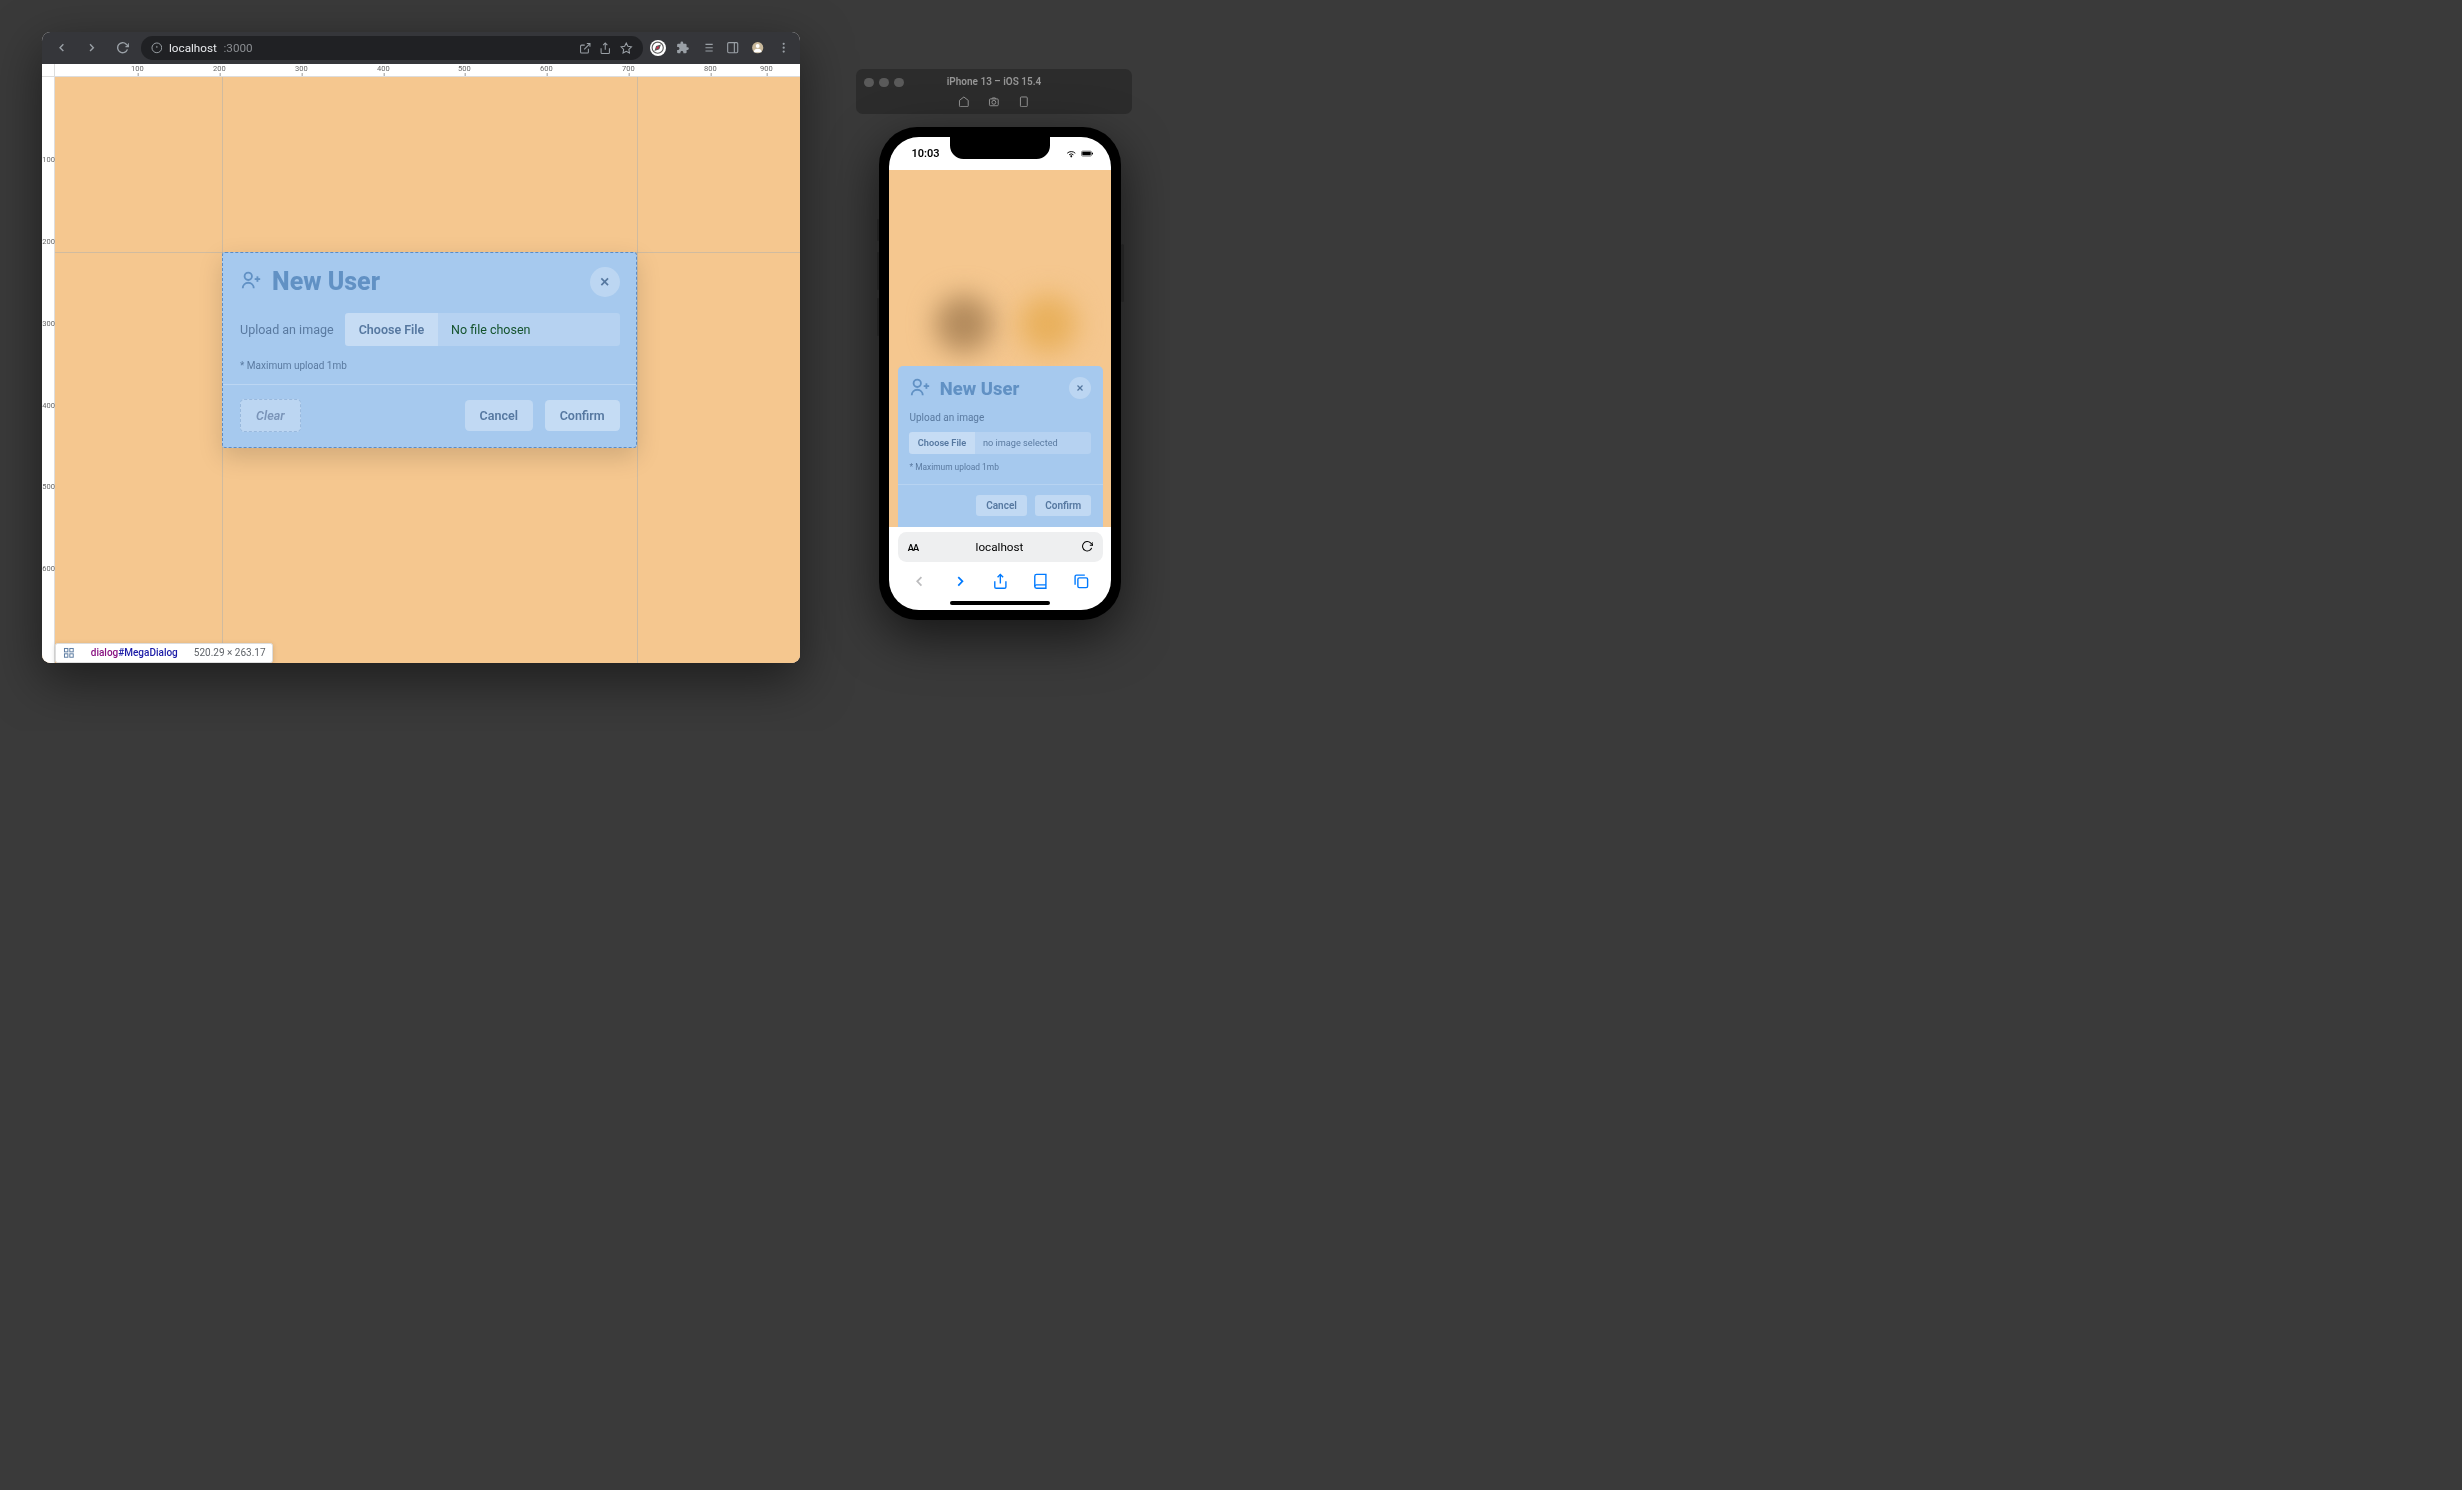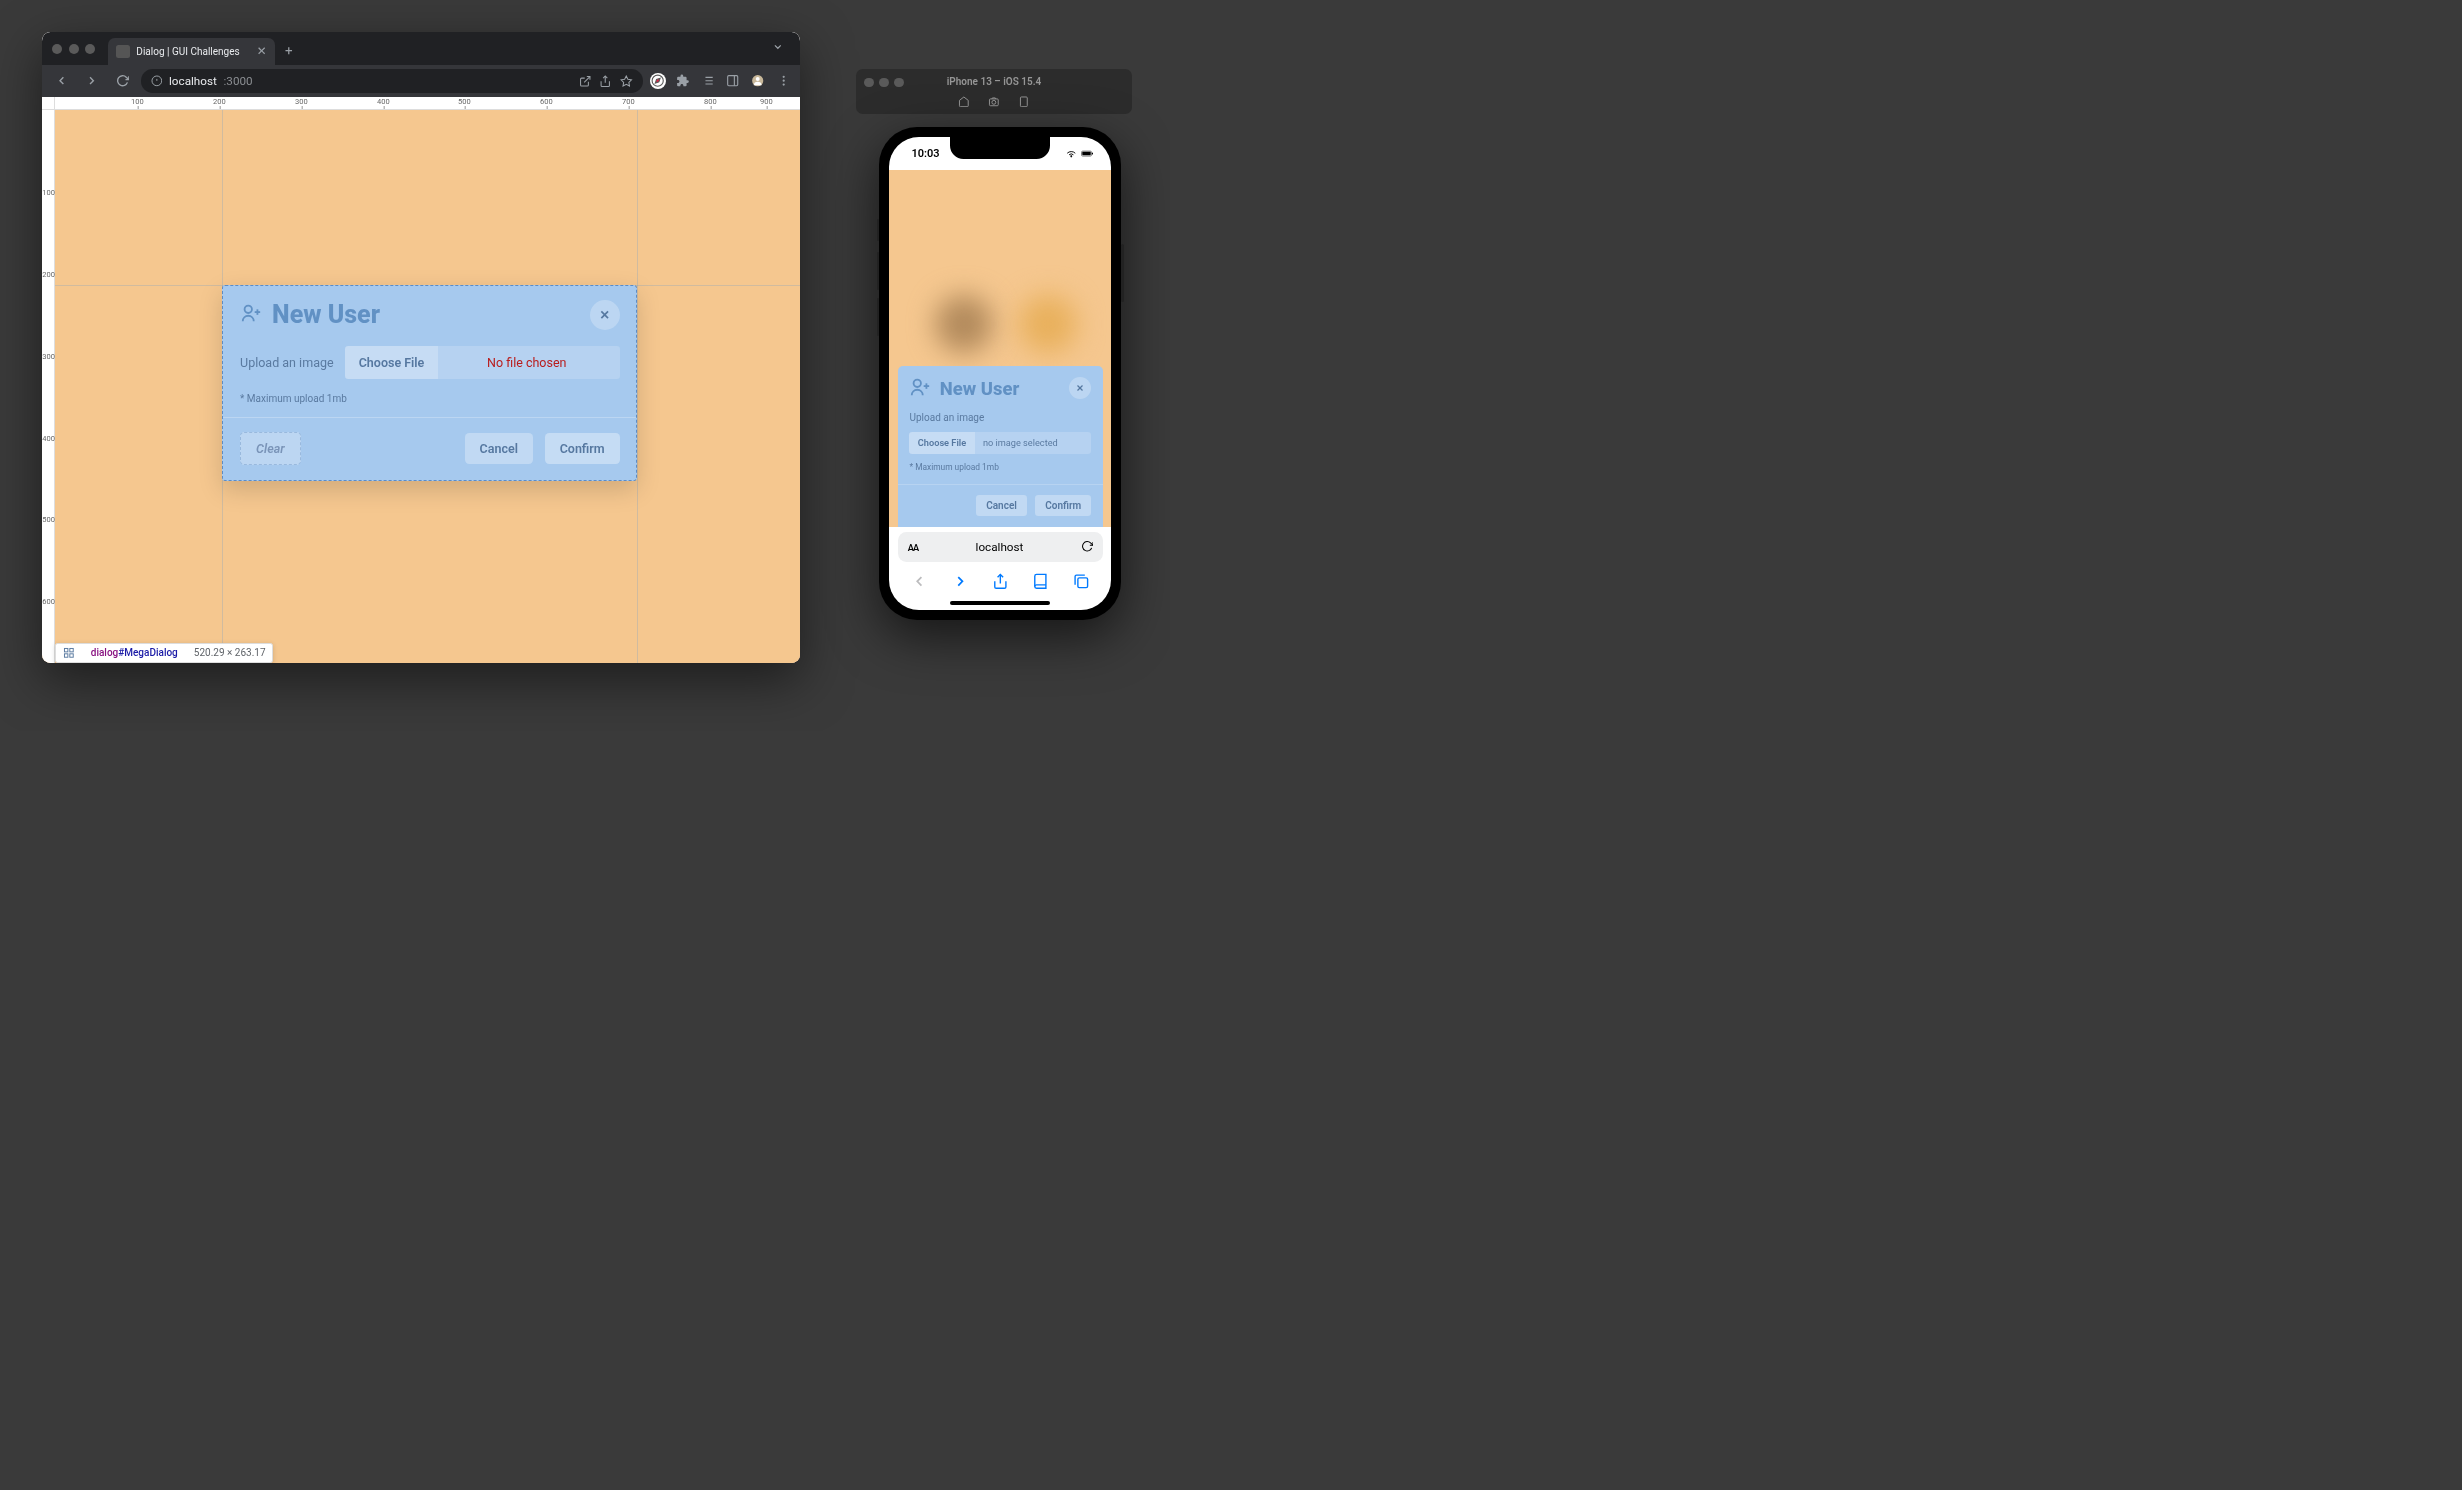--- a/index.html
+++ b/index.html
@@ -308,23 +308,22 @@
   align-items: center;
   color: #5678a0;
   font-weight: 600;
   font-size: 12.5px;
   border-radius: 3.3px 0 0 3.3px;
 }
 .no-file {
   display: flex;
   align-items: center;
   padding: 0 13.4px;
-  color: #b91c1c;
+  color: #14532d;
   font-size: 12.5px;
-  margin-left: 36px;
 }
 .upload-hint {
   margin-top: 13.4px;
   font-size: 10px;
   color: #5a7aa0;
 }
 
 .dialog-footer {
   display: flex;
   padding: 13.4px 16.7px 15px 16.7px;
@@ -620,38 +619,20 @@
   width: 100px;
   background: #000;
   border-radius: 2.5px;
   margin: 1.7px auto 5px auto;
 }
 </style>
 </head>
 <body>
 
 <div class="browser-window">
-  <div class="browser-tabs">
-    <div class="traffic-lights">
-      <div class="tl-dot"></div>
-      <div class="tl-dot"></div>
-      <div class="tl-dot"></div>
-    </div>
-    <div class="tab">
-      <div class="tab-favicon"></div>
-      <span class="tab-title">Dialog | GUI Challenges</span>
-      <span class="tab-close">✕</span>
-    </div>
-    <div class="new-tab-btn">+</div>
-    <div class="tab-dropdown">
-      <svg viewBox="0 0 24 24" width="11.7" height="11.7" fill="none" stroke="currentColor" stroke-width="2.5">
-          <polyline points="6 9 12 15 18 9"></polyline>
-        </svg>
-    </div>
-  </div>
 
   <div class="browser-toolbar">
     <div class="nav-btn">
         <svg viewBox="0 0 24 24" fill="none" stroke="currentColor" stroke-width="2.5">
           <polyline points="15 18 9 12 15 6"></polyline>
         </svg>
       </div>
     <div class="nav-btn">
         <svg viewBox="0 0 24 24" fill="none" stroke="currentColor" stroke-width="2.5">
           <polyline points="9 18 15 12 9 6"></polyline>

